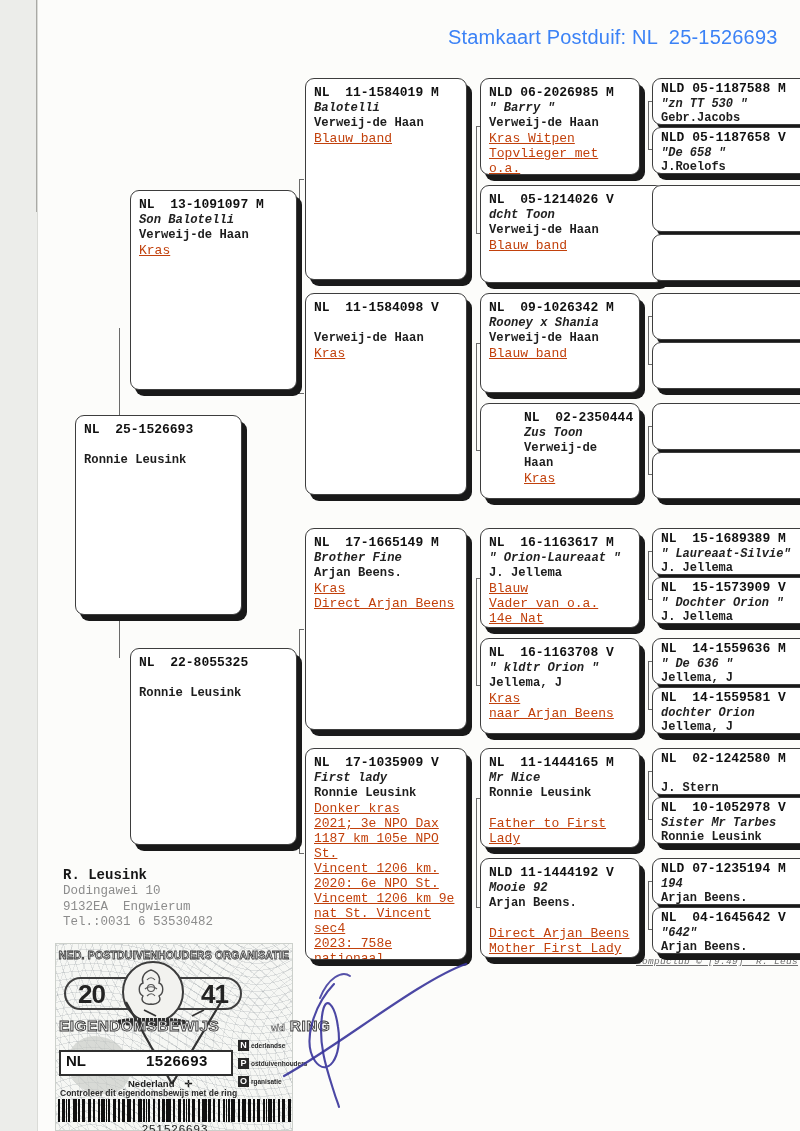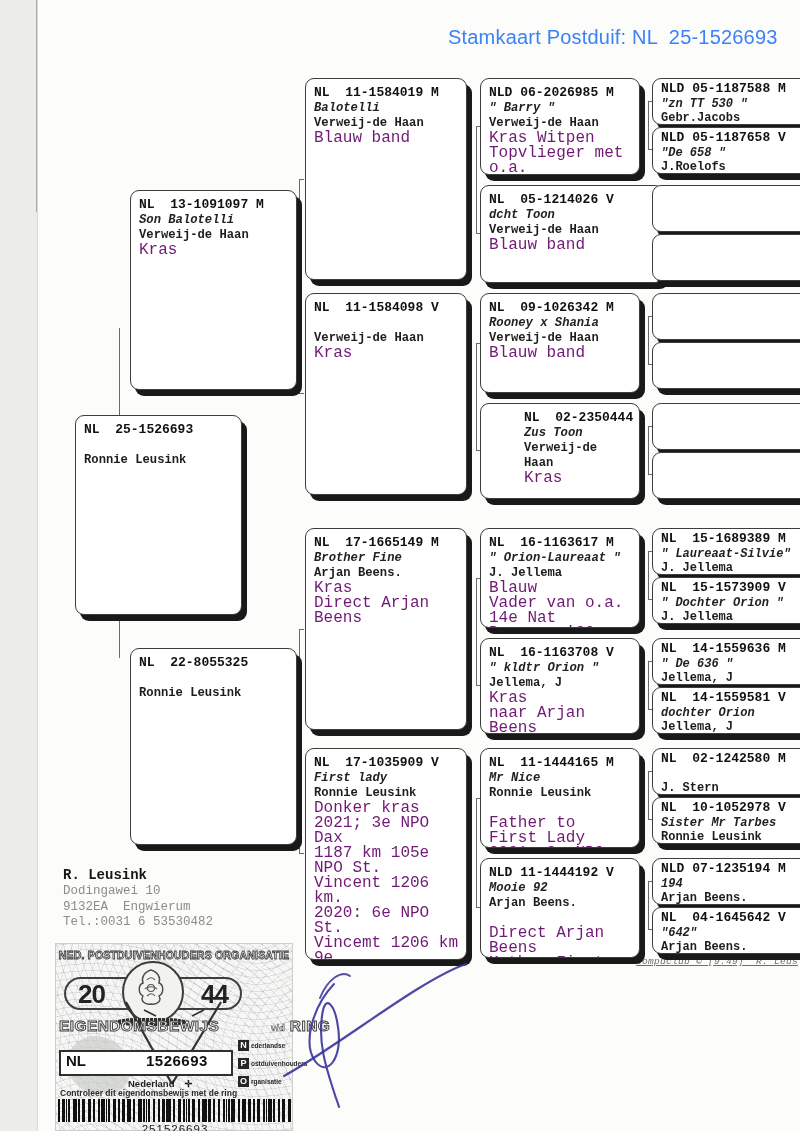--- a/index.html
+++ b/index.html
@@ -11,21 +11,21 @@
   .title{position:absolute;left:448px;top:26px;font-family:"Liberation Sans",sans-serif;
          font-size:20px;color:#3b82f6;white-space:pre;letter-spacing:.2px;}
 
   
   .pbox{position:absolute;background:#fff;border:1.4px solid #3d3d3d;border-radius:9px;
         box-shadow:5px 6px 0 #191919;padding:5px 6px 4px 8px;box-sizing:border-box;
         z-index:2;overflow:hidden;}
   .ring{font-weight:bold;font-size:13px;line-height:17px;white-space:pre;color:#111;}
   .pname{font-style:italic;font-weight:bold;font-size:12.2px;line-height:15px;min-height:15px;white-space:pre;color:#222;}
   .breeder{font-weight:bold;font-size:12.2px;line-height:15px;min-height:15px;color:#1d1d1d;}
-  .details{color:#701a75;font-size:16px;line-height:15px;white-space:pre-line;}
+  .details{color:#c2410c;font-size:13px;line-height:15px;white-space:pre-line;text-decoration:underline;}
 
   .b-subject{left:75px;top:415px;width:167px;height:200px;}
   .b-g2a{left:130px;top:190px;width:167px;height:200px;}
   .b-g2b{left:130px;top:648px;width:167px;height:197px;}
   .b-g3a{left:305px;top:78px;width:162px;height:202px;}
   .b-g3b{left:305px;top:293px;width:162px;height:202px;}
   .b-g3c{left:305px;top:528px;width:162px;height:202px;}
   .b-g3d{left:305px;top:748px;width:162px;height:212px;}
   .b-g4a{left:480px;top:78px;width:160px;height:97px;}
   .b-g4b{left:480px;top:185px;width:184px;height:98px;}
@@ -336,21 +336,21 @@
     <div class="owner-line">9132EA  Engwierum</div>
     <div class="owner-line">Tel.:0031 6 53530482</div>
   </div>
 
   <div class="footer-credit">Compuclub © [9.49]  R. Leus</div>
 
   <div class="stamp">
     <div class="stamp-org">NED. POSTDUIVENHOUDERS ORGANISATIE</div>
     <div class="stamp-pill">
       <span class="stamp-year">20</span>
-      <span class="stamp-year">44</span>
+      <span class="stamp-year">41</span>
     </div>
     <div class="crest">
       <svg width="54" height="54" viewBox="0 0 54 54">
         <path d="M27,7 C20,9 17,15 19,20 C14,22 14,30 19,33 C16,38 21,42 27,41 C33,42 38,38 35,33 C40,30 40,22 35,20 C37,15 34,9 27,7 Z" fill="none" stroke="#4a4a4a" stroke-width="1.4"></path>
         <path d="M23,17 C25,14 29,14 31,17 M21,26 C24,23 30,23 33,26 M23,33 C26,30 29,30 31,33" fill="none" stroke="#5a5a5a" stroke-width="1.2"></path>
         <circle cx="27" cy="25" r="3.5" fill="none" stroke="#555" stroke-width="1.1"></circle>
       </svg>
     </div>
     <div class="crest-ribbon"></div>
     <svg class="vmark" width="238" height="188" viewBox="0 0 238 188">

